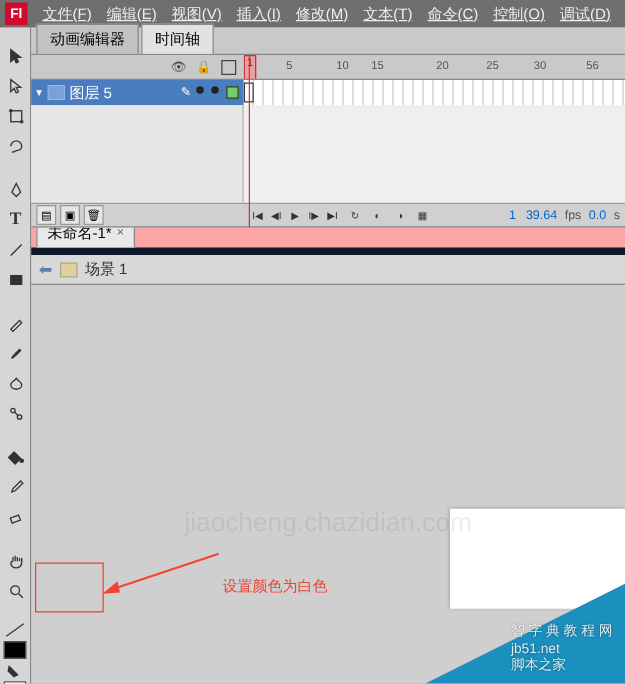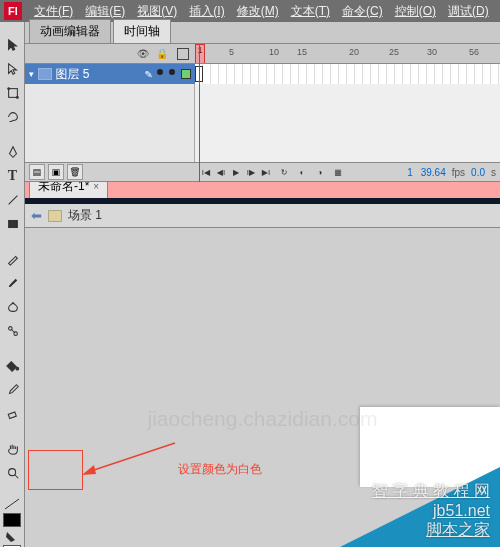--- a/index.html
+++ b/index.html
@@ -84,21 +84,21 @@
 .blue-tri::before { content: ""; position: absolute; right: 0; bottom: 0; border-right: 160px solid #1b8fbd; border-top: 80px solid transparent; }
 
 
 .annot-box { position: absolute; left: 28px; top: 450px; width: 55px; height: 40px; border: 1.5px solid #e43; }
 .annot-text { position: absolute; left: 178px; top: 430px; color: #e43; font-size: 12px; margin-top: 31px; }
 .annot-arrow { position: absolute; left: 80px; top: 440px; width: 100px; height: 40px; pointer-events: none; }
 .annot-arrow line { stroke: #e43; stroke-width: 1.5; }
 .annot-arrow polygon { fill: #e43; }
 
 
-.watermark { position: absolute; right: 10px; bottom: 8px; color: rgba(255,255,255,.85); font-size: 16px; text-align: right; line-height: 1.2; text-shadow: 0 0 2px #0006; text-decoration: underline; }
+.watermark { position: absolute; right: 10px; bottom: 8px; color: rgba(255,255,255,.85); font-size: 11px; text-align: left; line-height: 1.2; text-shadow: 0 0 2px #0006; }
 .wm-gray { position: absolute; left: 50%; top: 60%; transform: translate(-50%,-50%); color: rgba(0,0,0,.07); font-size: 21px; pointer-events: none; }
 </style>
 </head>
 <body>
 
 <div class="menubar">
   <div class="logo">Fl</div>
   <div class="mitem">文件(F)</div>
   <div class="mitem">编辑(E)</div>
   <div class="mitem">视图(V)</div>

